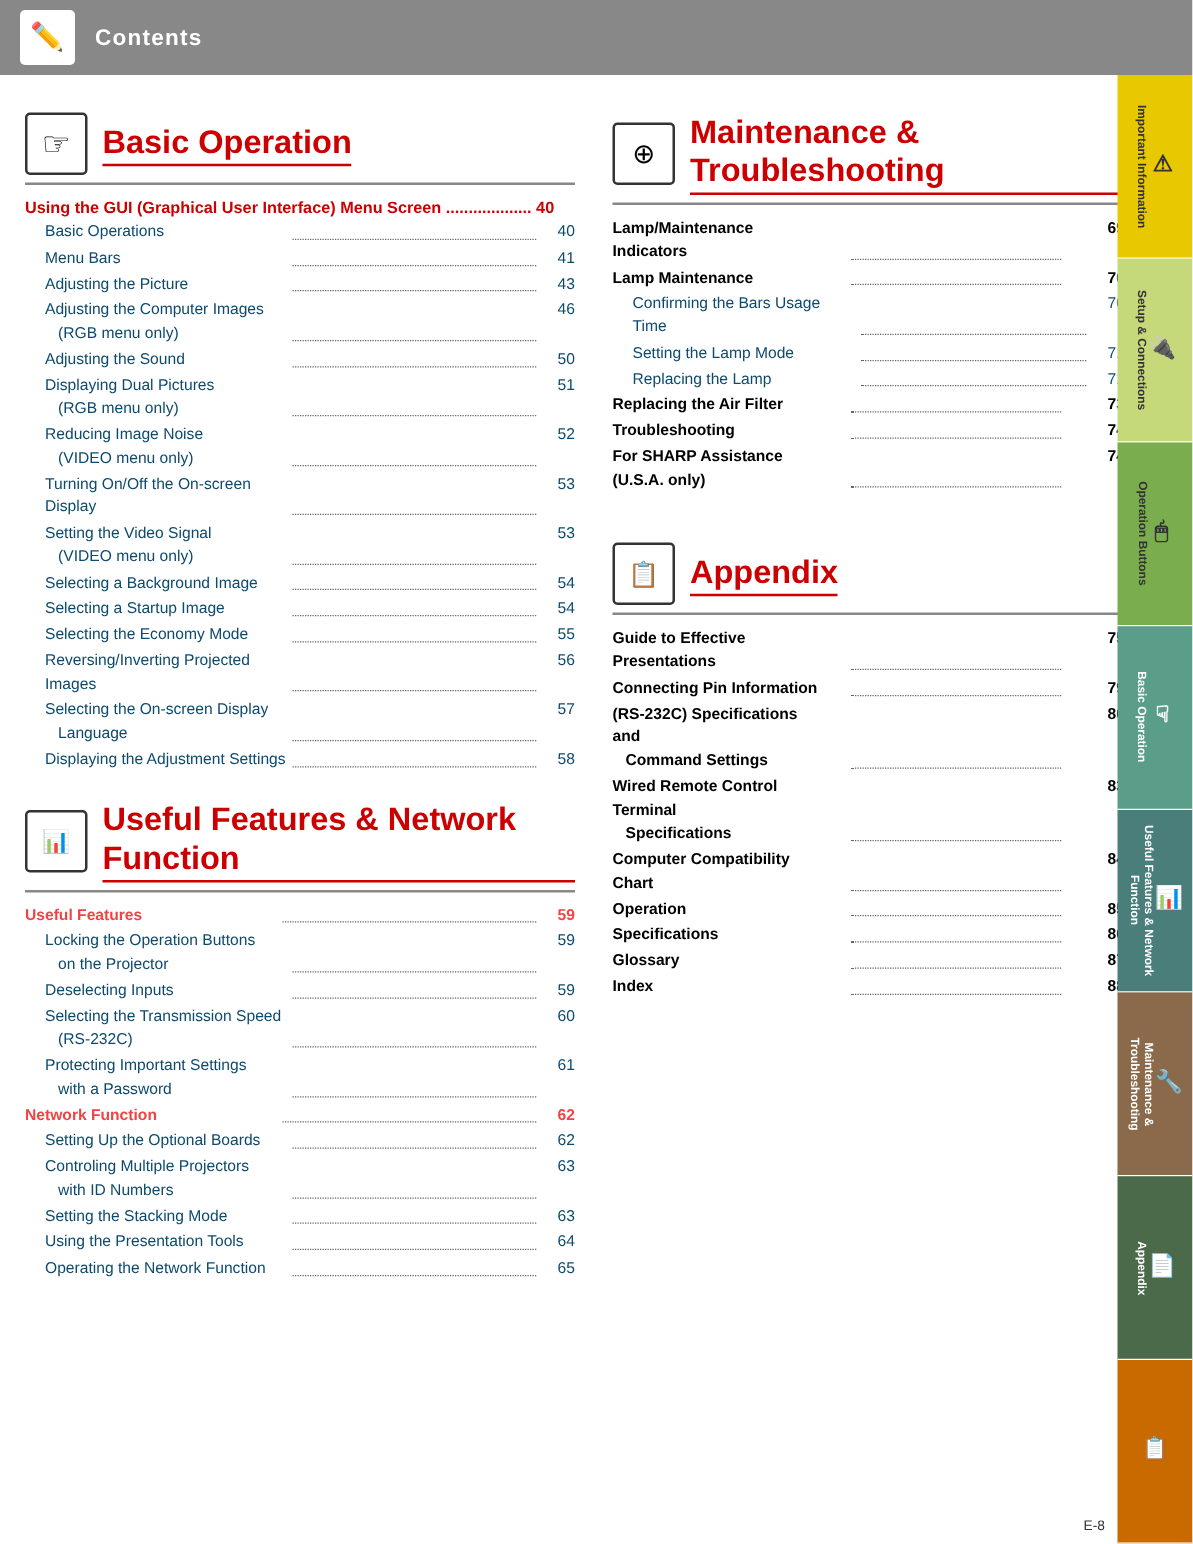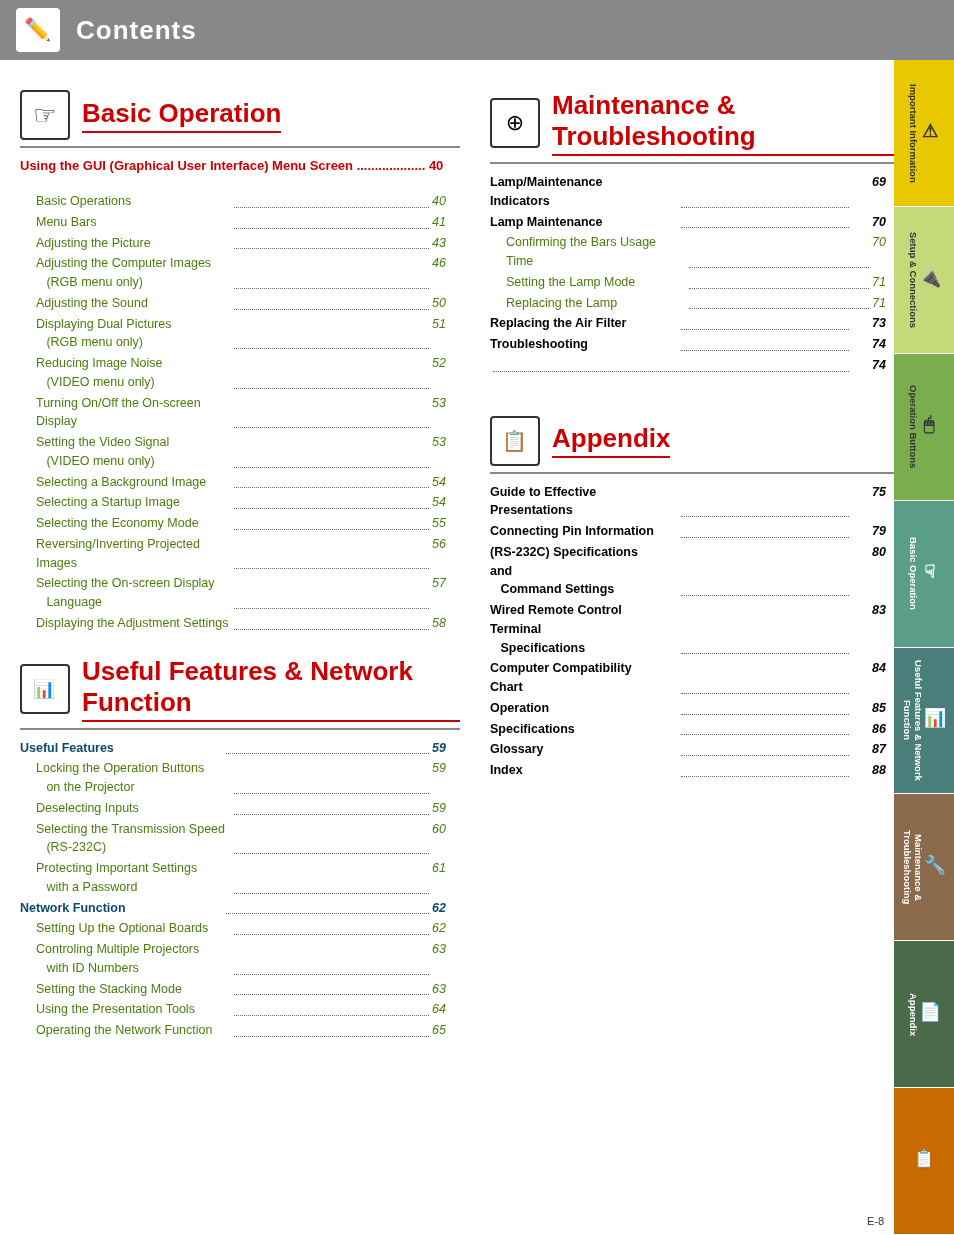--- a/index.html
+++ b/index.html
@@ -25,21 +25,21 @@
       height: 44px;
       background: #fff;
       border-radius: 4px;
       display: flex;
       align-items: center;
       justify-content: center;
       margin-right: 16px;
       font-size: 22px;
     }
     .header-title {
-      font-size: 26px;
+      font-size: 18px;
       font-weight: bold;
       color: #fff;
       letter-spacing: 1px;
     }
 
     
     .main-content {
       display: flex;
       padding: 20px 20px 20px 20px;
       gap: 0;
@@ -88,48 +88,47 @@
 
     
     .toc-section {
       margin-bottom: 10px;
     }
     .toc-group-title {
       font-size: 13px;
       font-weight: bold;
       color: #c00;
       margin-top: 10px;
-      margin-bottom: 18px;
+      margin-bottom: 2px;
     }
     .toc-entry {
       display: flex;
       justify-content: space-between;
       font-size: 12.5px;
-      color: #4d7c0f;
+      color: #0c4a6e;
       padding: 1px 0;
       line-height: 1.5;
     }
     .toc-entry .entry-text {
       flex: 1;
     }
     .toc-entry .entry-dots {
       flex: 1;
       border-bottom: 1px dotted #666;
       margin: 0 3px 3px 3px;
       min-width: 20px;
     }
     .toc-entry .entry-num {
       white-space: nowrap;
-      text-align: left;
+      text-align: right;
       min-width: 28px;
-      font-style: italic;
     }
     .toc-entry.bold-entry {
       font-weight: bold;
-      color: #0c4a6e;
+      color: #ef4444;
     }
     .toc-entry.bold-black {
       font-weight: bold;
       color: #000;
       gap: 20px;
     }
 
     
     .toc-entry.indent-1 .entry-text {
       padding-left: 16px;
@@ -412,20 +411,21 @@
         <span class="entry-text">Replacing the Air Filter</span>
         <span class="entry-dots"></span>
         <span class="entry-num">73</span>
       </div>
       <div class="toc-entry bold-black">
         <span class="entry-text">Troubleshooting</span>
         <span class="entry-dots"></span>
         <span class="entry-num">74</span>
       </div>
       <div class="toc-entry bold-black">
+        <span class="entry-text">For SHARP Assistance (U.S.A. only)</span>
         <span class="entry-dots"></span>
         <span class="entry-num">74</span>
       </div>
     </div>
 
     <div class="section-header" style="margin-top:40px;">
       <div class="section-icon">
         <span style="font-size:20px;">📋</span>
       </div>
       <div>

